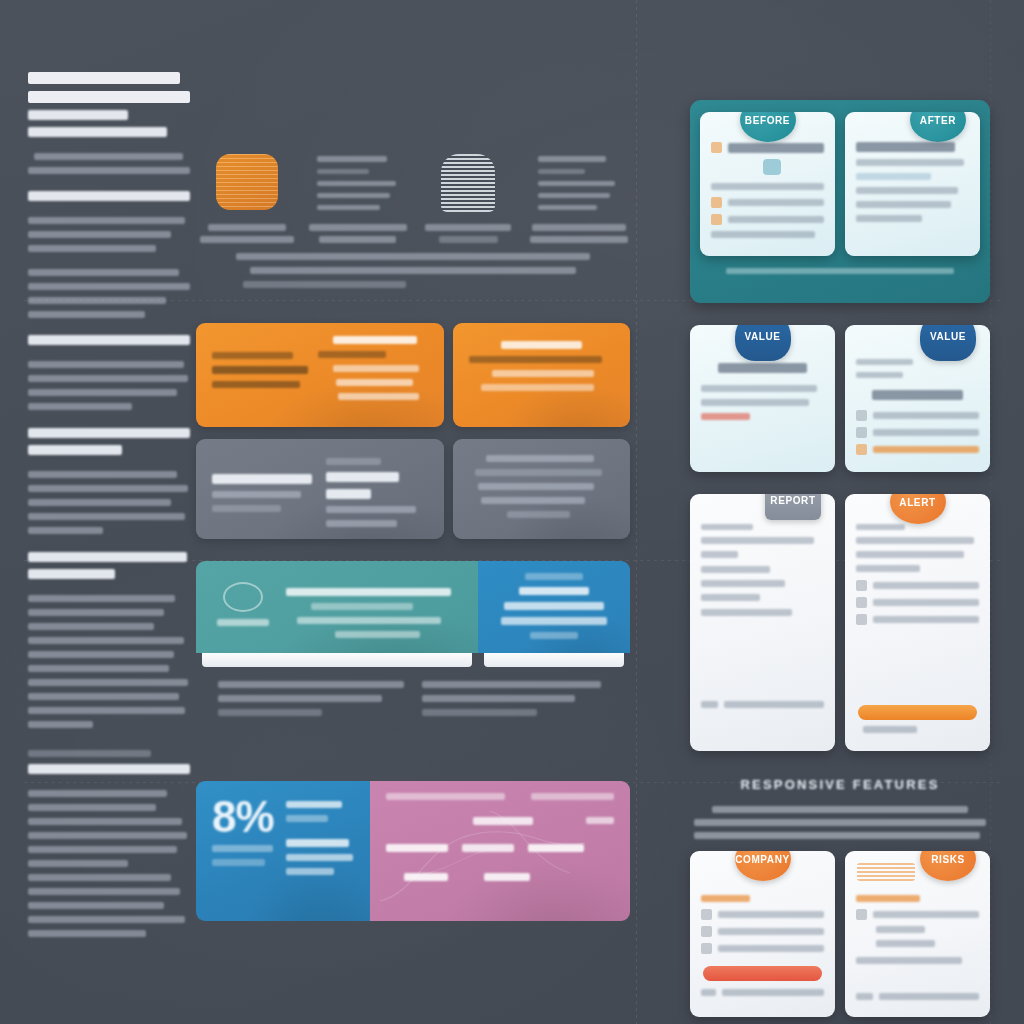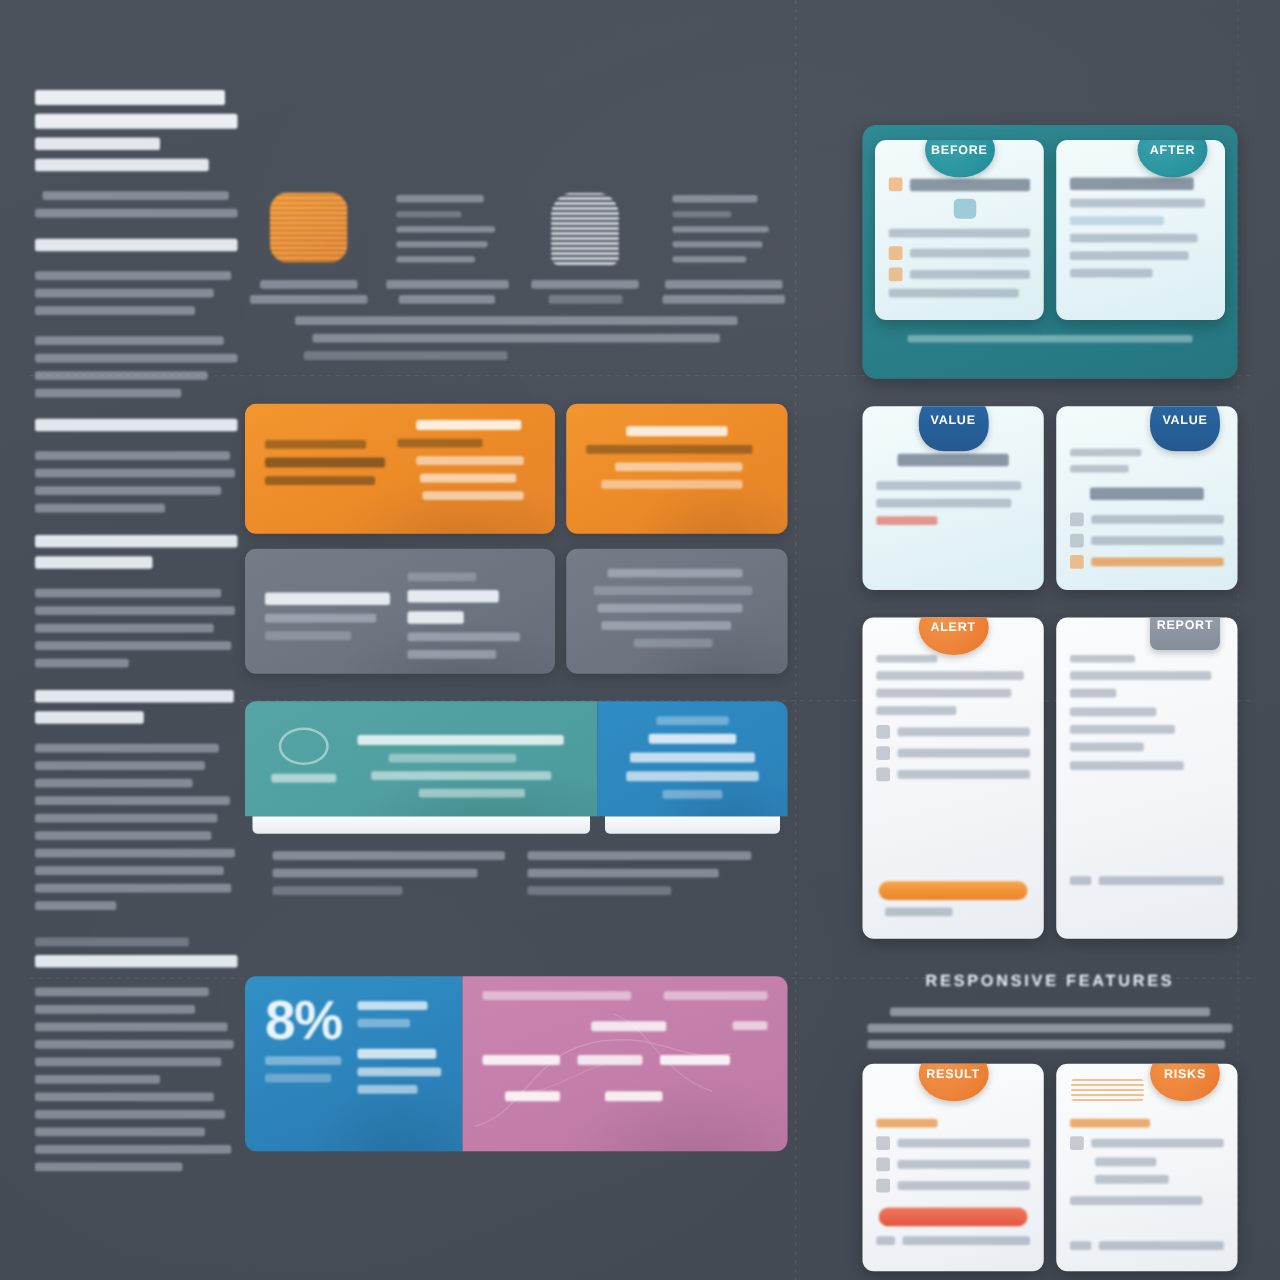--- a/index.html
+++ b/index.html
@@ -631,71 +631,71 @@
             <span class="sq"></span>
             <div class="tl accent" style="width:58%"></div>
           </div>
       </div>
     </div>
 
     <div class="sect-gap"></div>
 
     <div class="card-pair">
       <div class="wcard" style="padding-top:30px;min-height:200px">
-        <div class="badge orange c-l">ALERT</div>
-        <div class="tl dim" style="width:40%;height:6px"></div>
-        <div class="tl" style="width:96%"></div>
-        <div class="tl" style="width:88%"></div>
-        <div class="tl" style="width:52%"></div>
-        <div class="bullet-row" style="margin-top:8px">
-            <span class="sq gray"></span>
-            <div class="tl" style="width:72%"></div>
-          </div>
-        <div class="bullet-row">
-            <span class="sq gray"></span>
-            <div class="tl" style="width:84%"></div>
-          </div>
-        <div class="bullet-row">
-            <span class="sq gray"></span>
-            <div class="tl" style="width:78%"></div>
-          </div>
-        <div style="height:68px"></div>
-        <div class="chip"></div>
-        <div class="tl dim" style="width:44%;margin-left:6%"></div>
-      </div>
-      <div class="wcard" style="padding-top:30px;min-height:200px">
         <div class="badge gray c-r">REPORT</div>
         <div class="tl dim" style="width:42%;height:6px"></div>
         <div class="tl" style="width:92%"></div>
         <div class="tl" style="width:30%"></div>
         <div class="tl" style="width:56%;margin-top:8px"></div>
         <div class="tl" style="width:68%"></div>
         <div class="tl" style="width:48%"></div>
         <div class="tl dim" style="width:74%;margin-top:8px"></div>
         <div style="height:78px"></div>
         <div class="bullet-row">
             <div class="tl dim" style="width:14%;flex:0 0 auto"></div>
             <div class="tl" style="width:62%"></div>
           </div>
       </div>
+      <div class="wcard" style="padding-top:30px;min-height:200px">
+        <div class="badge orange c-l">ALERT</div>
+        <div class="tl dim" style="width:40%;height:6px"></div>
+        <div class="tl" style="width:96%"></div>
+        <div class="tl" style="width:88%"></div>
+        <div class="tl" style="width:52%"></div>
+        <div class="bullet-row" style="margin-top:8px">
+            <span class="sq gray"></span>
+            <div class="tl" style="width:72%"></div>
+          </div>
+        <div class="bullet-row">
+            <span class="sq gray"></span>
+            <div class="tl" style="width:84%"></div>
+          </div>
+        <div class="bullet-row">
+            <span class="sq gray"></span>
+            <div class="tl" style="width:78%"></div>
+          </div>
+        <div style="height:68px"></div>
+        <div class="chip"></div>
+        <div class="tl dim" style="width:44%;margin-left:6%"></div>
+      </div>
     </div>
 
     <div class="sect-gap"></div>
 
     <div class="sec-title" style="margin-top:4px">RESPONSIVE FEATURES</div>
 
     <div class="blurb">
       <div class="tl" style="width:88%;margin:0 auto 6px;background:rgba(214,221,232,.50)"></div>
       <div class="tl" style="width:100%;background:rgba(214,221,232,.50)"></div>
       <div class="tl" style="width:98%;background:rgba(214,221,232,.50)"></div>
     </div>
 
     <div class="card-pair">
       <div class="wcard" style="padding-top:30px;min-height:152px">
-        <div class="badge orange c-l">RESULT</div>
+        <div class="badge orange c-l">COMPANY</div>
         <div class="tl accent" style="width:40%;margin-top:14px"></div>
         <div class="bullet-row" style="margin-top:6px">
             <span class="sq gray"></span>
             <div class="tl" style="width:86%"></div>
           </div>
         <div class="bullet-row">
             <span class="sq gray"></span>
             <div class="tl" style="width:78%"></div>
           </div>
         <div class="bullet-row">

